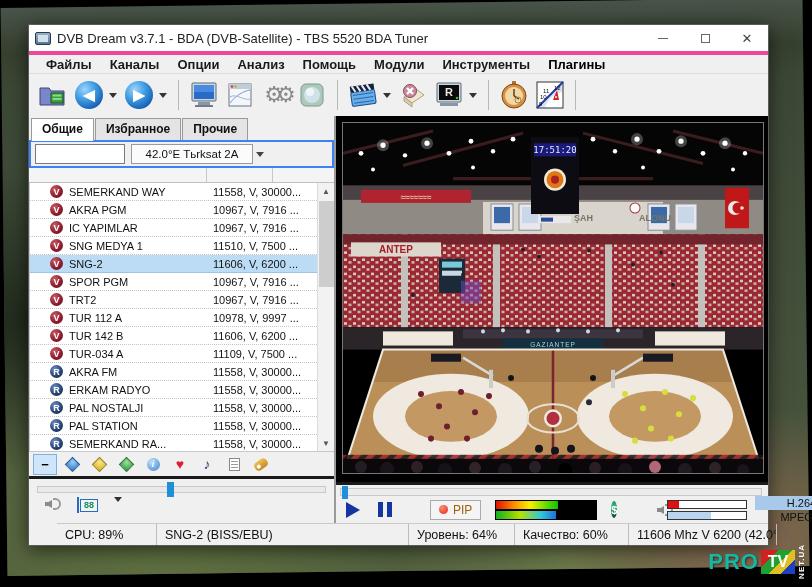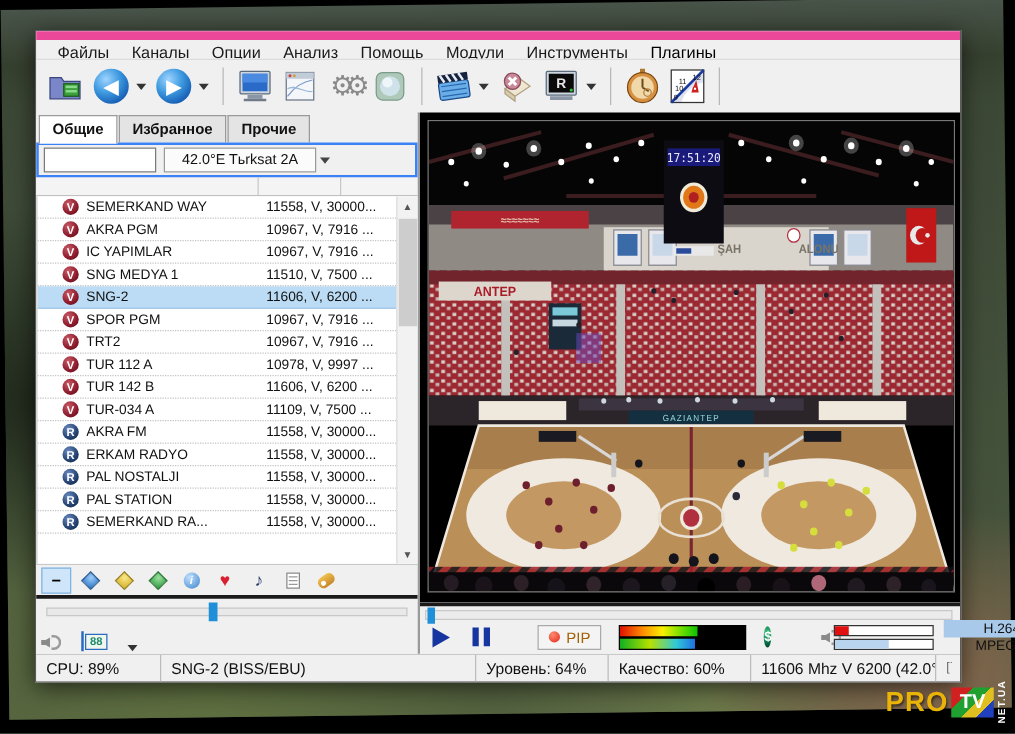--- a/index.html
+++ b/index.html
@@ -13,21 +13,21 @@
     background:
       radial-gradient(ellipse at 92% 96%, #8a6a50 0%, rgba(138,106,80,0) 18%),
       radial-gradient(ellipse at 70% 98%, #6b7a4a 0%, rgba(90,107,63,0) 22%),
       radial-gradient(ellipse at 5% 55%, #20291c 0%, rgba(32,41,28,0) 35%),
       radial-gradient(ellipse at 20% 95%, #5f7040 0%, rgba(90,107,63,0) 40%),
       linear-gradient(180deg, #49544a 0%, #36402f 8%, #3c4836 14%, #43503a 60%, #4c583e 100%);
   }
 
   
   .watermark { position: absolute; right: 6px; bottom: 8px; display: flex; align-items: center; z-index: 50; }
-  .wm-pro { color: #eab308; font-weight: bold; font-size: 22px; letter-spacing: 1px; text-shadow: 1px 1px 2px #00000088; text-align: center; }
+  .wm-pro { color: #14b8a6; font-weight: bold; font-size: 22px; letter-spacing: 1px; text-shadow: 1px 1px 2px #00000088; text-align: center; }
   .wm-tv { width: 34px; height: 24px; margin-left: 2px; display: flex; align-items: center; justify-content: center;
     color: #fff; font-weight: bold; font-size: 16px;
     background: linear-gradient(135deg, #d02020 0 30%, #20a030 30% 55%, #e0c020 55% 75%, #2040c0 75% 100%); }
   .wm-net { color: #fff; font-size: 8px; font-weight: bold; writing-mode: vertical-rl; transform: rotate(180deg);
     margin-left: 2px; letter-spacing: 1px; }
 
   
   .window {
     position: absolute; left: 28px; top: 24px; width: 741px; height: 522px;
     background: #f0f0f0; border: 1px solid #5a5a5a; box-shadow: 0 4px 18px rgba(0,0,0,.6);
@@ -38,22 +38,22 @@
   .app-icon { width: 16px; height: 13px; background: linear-gradient(#9ab0c8,#5a7590); border: 1px solid #2a3a4a;
     border-radius: 2px; position: relative; margin-right: 6px; }
   .app-icon:after { content: ""; position: absolute; inset: 2px; background: #cfe0ee; }
   .title-text { font-size: 13px; color: #222; white-space: nowrap; }
   .caption-btns { margin-left: auto; display: flex; height: 100%; }
   .cap-btn { width: 42px; height: 100%; display: flex; align-items: center; justify-content: center;
     color: #444; font-size: 13px; }
   .cap-btn .box { width: 9px; height: 9px; border: 1px solid #666; }
   .cap-btn .dash { width: 10px; height: 1px; background: #666; }
 
-  .menubar { height: 22px; background: #f0f0f0; border-top: 7px solid #ec4899; display: flex; align-items: flex-start;
-    padding-left: 8px; flex: none; }
+  .menubar { height: 22px; background: #f0f0f0; border-top: 4px solid #ec4899; display: flex; align-items: center;
+    padding-left: 8px; flex: none; font-weight: bold; }
   .menu-item { font-size: 13px; color: #1a1a1a; padding: 2px 9px; }
   .menu-item.disabled { color: #000000; }
 
   .toolbar { height: 43px; background: #f0f0f0; border-top: 1px solid #dcdcdc; display: flex; align-items: center;
     padding-left: 6px; flex: none; }
   .tb-btn { height: 34px; min-width: 34px; display: flex; align-items: center; justify-content: center; margin: 0 1px; }
   .tb-sep { width: 1px; height: 30px; background: #b8b8b8; margin: 0 7px; }
   .dd-arrow { width: 0; height: 0; border-left: 4px solid transparent; border-right: 4px solid transparent;
     border-top: 5px solid #333; margin: 0 4px 0 2px; }
   .orb { width: 28px; height: 28px; border-radius: 50%;
@@ -108,21 +108,21 @@
     transform: rotate(-35deg); }
   .key-ico:after { content: ""; position: absolute; left: 2px; top: 2.5px; width: 4px; height: 4px; border-radius: 50%; background: #fff; }
   .doc-ico { width: 11px; height: 13px; background: #fff; border: 1px solid #888; position: relative; }
   .doc-ico:after { content: ""; position: absolute; left: 1px; top: 2px; width: 7px; height: 1px; background: #999;
     box-shadow: 0 3px 0 #999, 0 6px 0 #999; }
 
   .left-dock { height: 47px; border-top: 3px solid #1a1a1a; background: #f0f0f0; flex: none; position: relative; }
   .seek-track { position: absolute; left: 8px; right: 8px; top: 7px; height: 7px; background: #e9e9e9;
     border: 1px solid #c8c8c8; }
   .seek-thumb { position: absolute; top: -5px; width: 7px; height: 15px; background: #1e8fd8; }
-  .volrow { position: absolute; left: 0; bottom: 2px; height: 24px; display: flex; align-items: flex-end; padding-left: 4px; gap: 14px; }
+  .volrow { position: absolute; left: 0; bottom: 2px; height: 24px; display: flex; align-items: flex-start; padding-left: 16px; gap: 14px; }
   .speaker { width: 18px; height: 14px; position: relative; }
   .speaker .cone { position: absolute; left: 0; top: 3px; width: 0; height: 0;
     border-top: 4px solid transparent; border-bottom: 4px solid transparent; border-right: 7px solid #8a8a8a; }
   .speaker .boxp { position: absolute; left: 0; top: 5px; width: 3px; height: 4px; background: #8a8a8a; }
   .speaker .wave { position: absolute; left: 8px; top: 1px; width: 8px; height: 12px; border: 2px solid #9a9a9a;
     border-left: none; border-radius: 0 8px 8px 0; }
   .osd-ico { display: flex; align-items: center; gap: 1px; }
   .osd-ico .vline { width: 2px; height: 16px; background: #2a6ac0; }
   .osd-ico .ledbox { width: 18px; height: 13px; border: 1px solid #2a6ac0; background: #eef6ee; color: #1a8a6a;
     font-size: 9px; font-weight: bold; display: flex; align-items: center; justify-content: center; letter-spacing: 0; }
@@ -159,21 +159,21 @@
   .pbar i { position: absolute; left: 0; top: 0; bottom: 0; }
   .pb1 i { width: 13%; background: #e01010; }
   .pb2 i { width: 55%; background: #b9d4ee; }
   .codecs { margin-left: 8px; display: flex; flex-direction: column; align-items: center; gap: 1px; }
   .codec-chip { width: 92px; height: 14px; background: #a9c9ea; font-size: 11px; color: #111; display: flex;
     align-items: center; justify-content: center; }
   .codec-txt { font-size: 11px; color: #111; }
 
   
   .statusbar { height: 22px; background: #f0f0f0; border-top: 1px solid #c8c8c8; display: flex; 
-    flex: none; font-size: 12.5px; color: #111; }
+    flex: none; font-size: 12.5px; color: #111; margin-left: 28px; }
   .sb-seg { padding: 0 8px; height: 100%; display: flex; align-items: center; border-right: 1px solid #bcbcbc;
     white-space: nowrap; overflow: hidden; }
   .sb-cpu { width: 100px; flex: none; }
   .sb-chan { width: 252px; flex: none; }
   .sb-level { width: 106px; flex: none; }
   .sb-qual { width: 114px; flex: none; }
   .sb-freq { width: 148px; flex: none; }
   .sb-last { flex: 1; border-right: none; color: #666; font-size: 10px; justify-content: space-between; }
   .grip { width: 8px; height: 8px;
     background: radial-gradient(circle at 2px 6px, #aaa 1px, transparent 1.5px),
@@ -182,20 +182,35 @@
 
   .icon-svg { display: block; }
 </style>
 </head>
 <body>
 
 <div class="backdrop"></div>
 
 <div class="window">
 
+  <div class="titlebar">
+    <span class="app-icon"></span>
+    <span class="title-text">DVB Dream v3.7.1 - BDA (DVB-Satellite)  -  TBS 5520 BDA Tuner</span>
+    <span class="caption-btns">
+      <span class="cap-btn">
+          <span class="dash"></span>
+        </span>
+      <span class="cap-btn">
+          <span class="box"></span>
+        </span>
+      <span class="cap-btn">
+          <span>✕</span>
+        </span>
+    </span>
+  </div>
 
   <div class="menubar">
     <span class="menu-item">Файлы</span>
     <span class="menu-item">Каналы</span>
     <span class="menu-item">Опции</span>
     <span class="menu-item">Анализ</span>
     <span class="menu-item">Помощь</span>
     <span class="menu-item">Модули</span>
     <span class="menu-item">Инструменты</span>
     <span class="menu-item disabled">Плагины</span>

